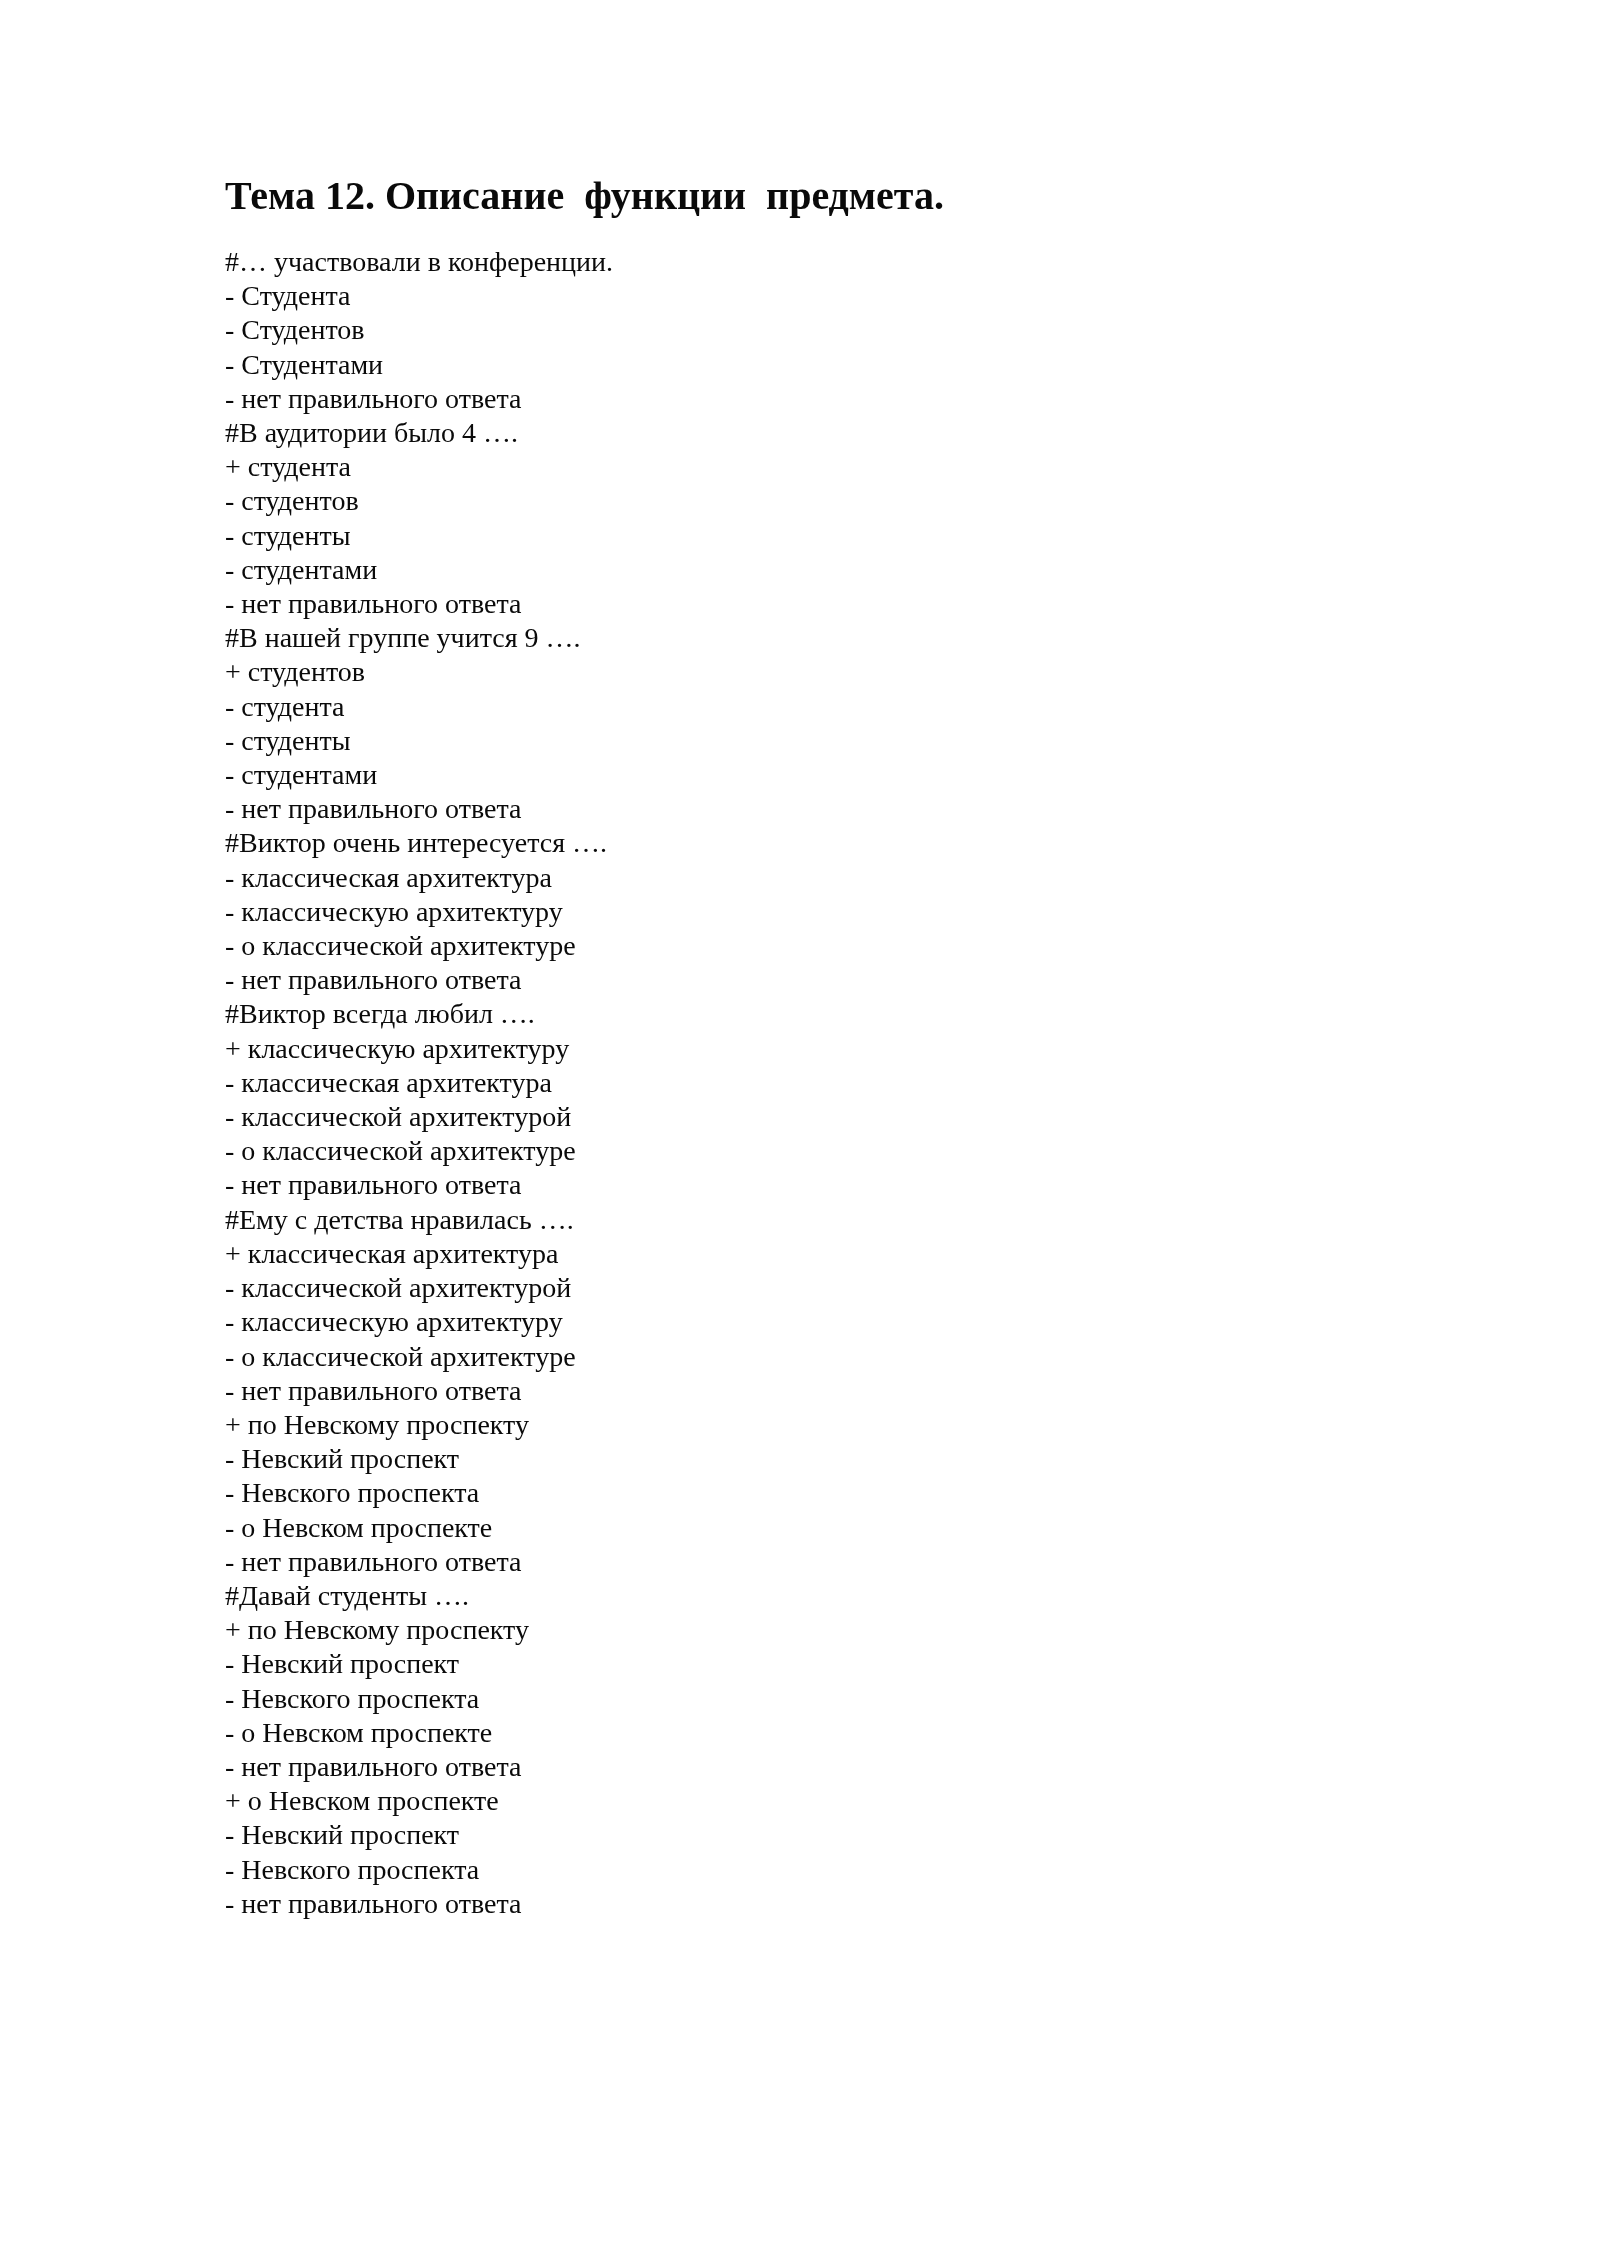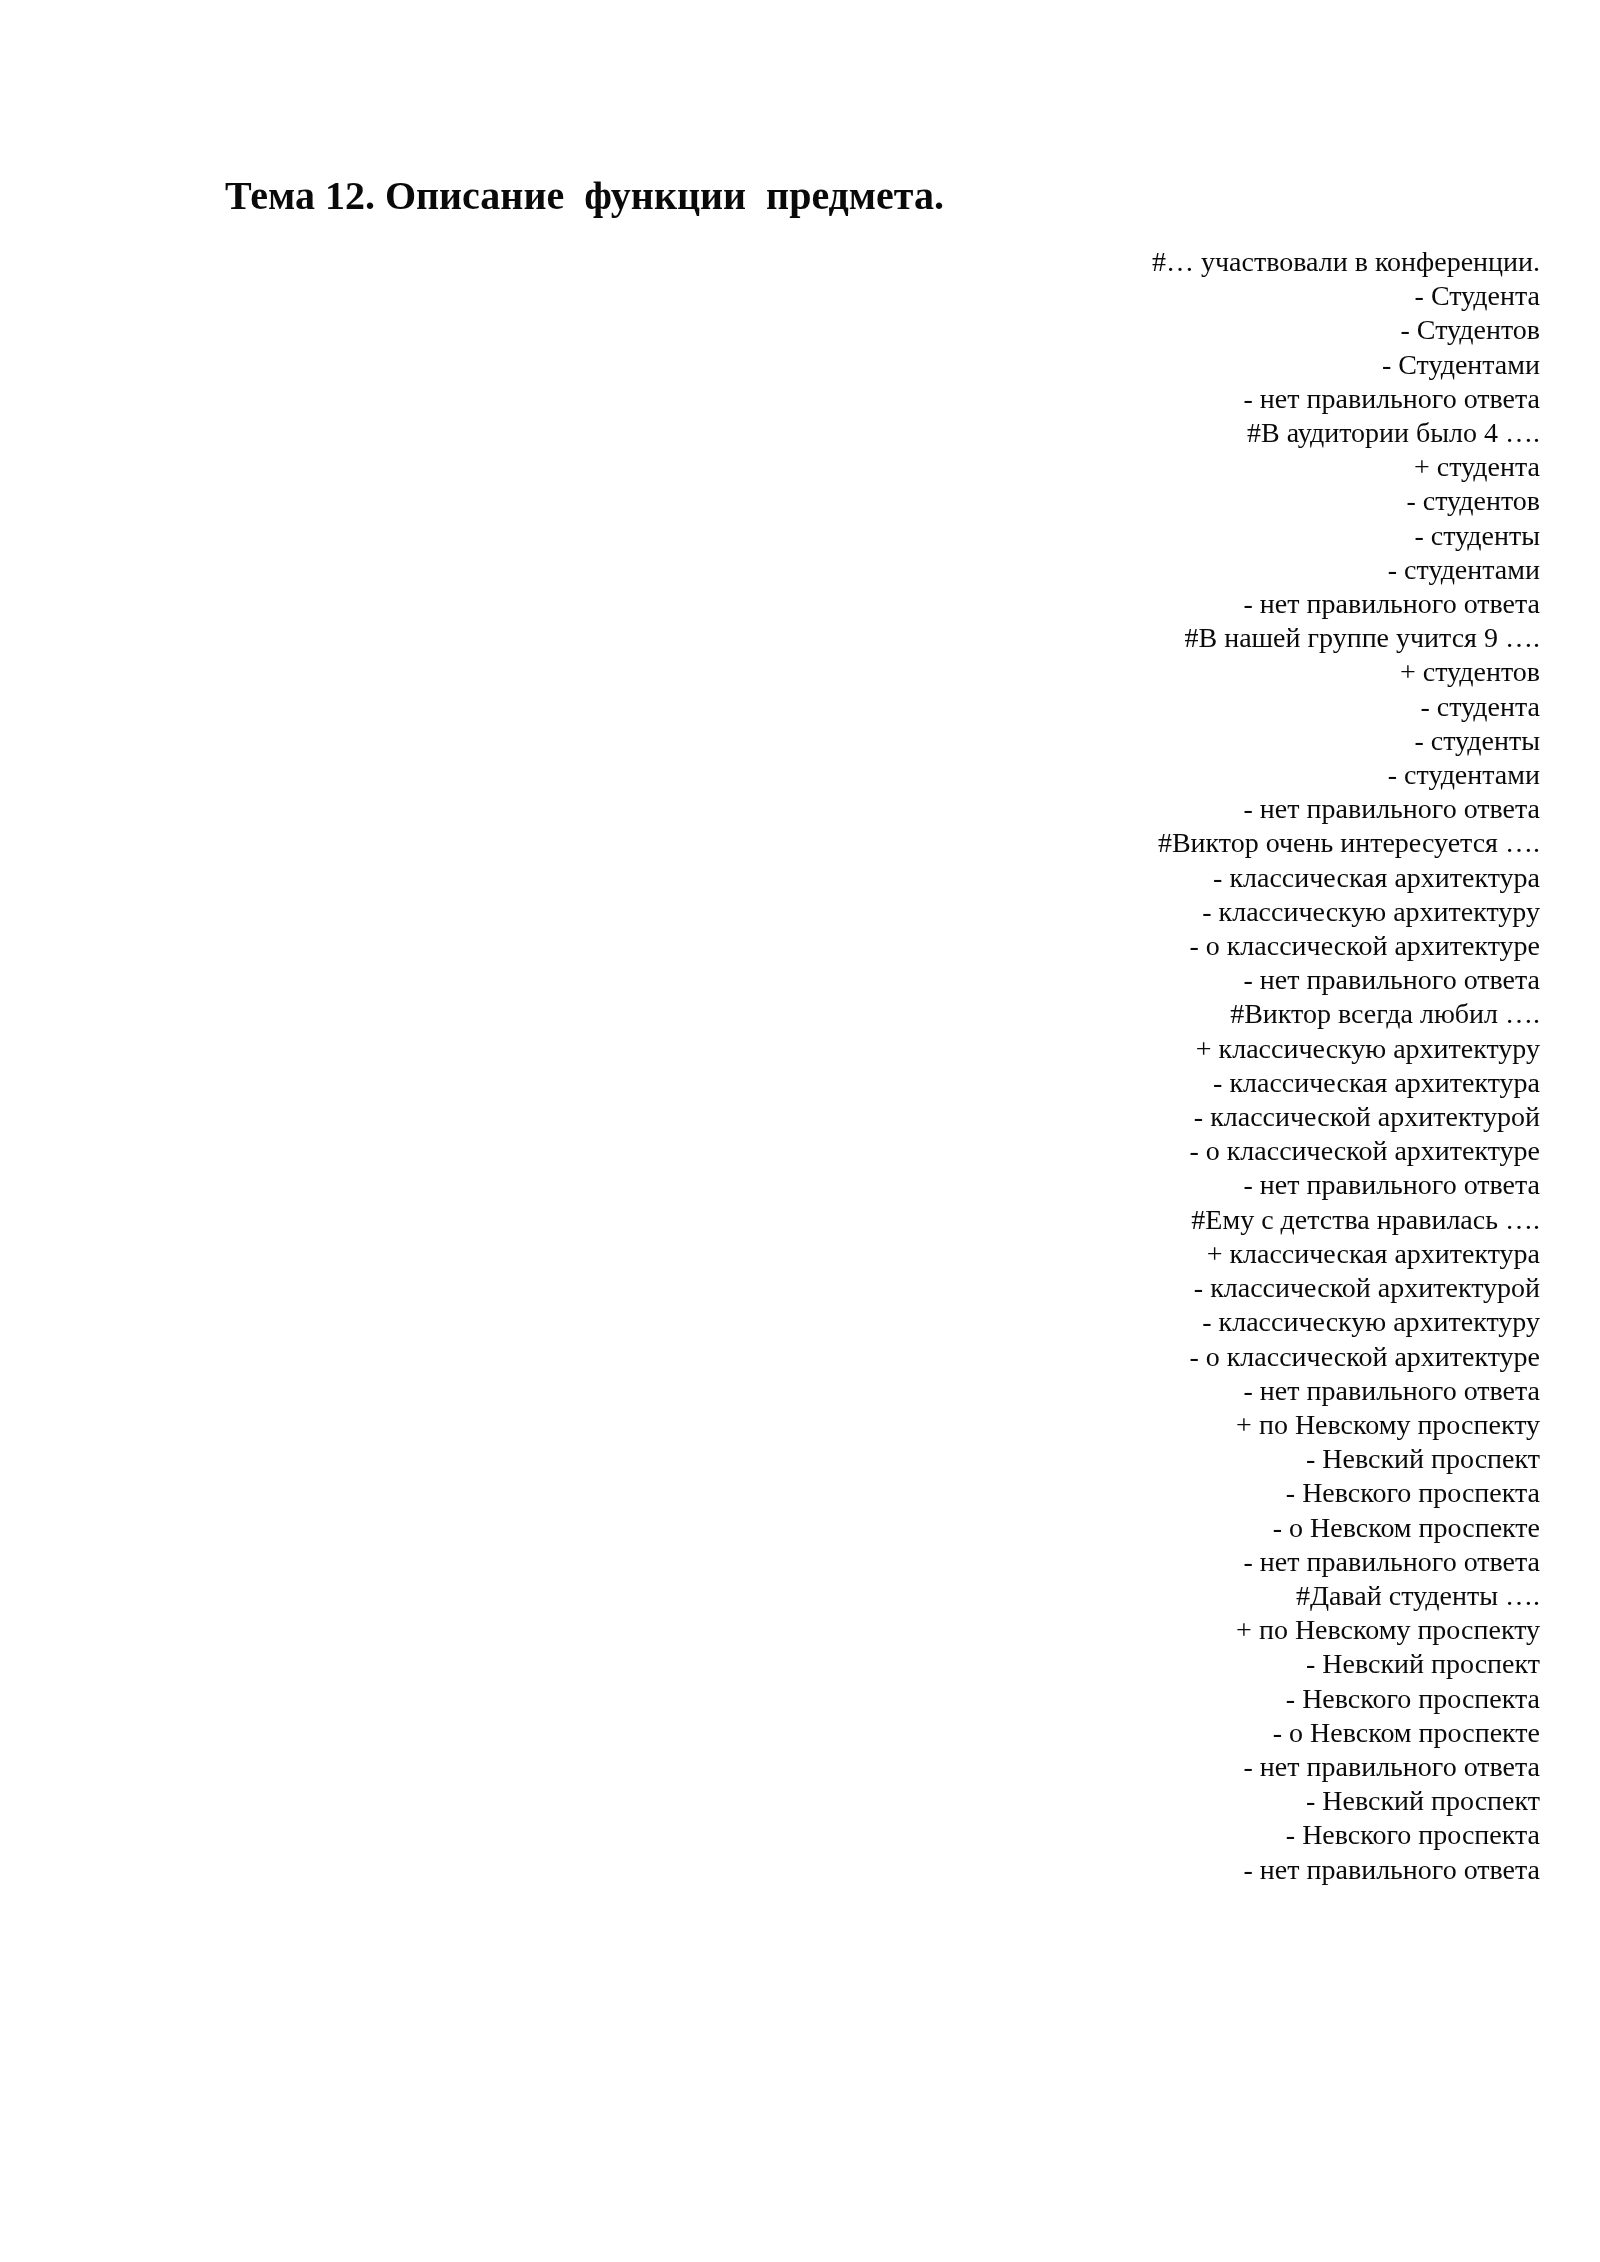--- a/index.html
+++ b/index.html
@@ -25,21 +25,20 @@
     margin: 0;
     font-size: 40px;
     font-weight: bold;
     line-height: 46px;
     white-space: pre-wrap;
   }
   .quiz {
     margin-top: 26px;
     font-size: 28px;
     line-height: 34.2px;
-    text-align: right;
   }
   .line {
     white-space: pre-wrap;
   }
 </style>
 </head>
 <body>
 
 <main class="page">
   <h1 class="title">Тема 12. Описание  функции  предмета.</h1>
@@ -82,17 +81,18 @@
       <div class="line option"><span>-</span> <span>Невский проспект</span></div>
       <div class="line option"><span>-</span> <span>Невского проспекта</span></div>
       <div class="line option"><span>-</span> <span>о Невском проспекте</span></div>
       <div class="line option"><span>-</span> <span>нет правильного ответа</span></div>
       <div class="line prompt">#Давай студенты ….</div>
       <div class="line option"><span>+</span> <span>по Невскому проспекту</span></div>
       <div class="line option"><span>-</span> <span>Невский проспект</span></div>
       <div class="line option"><span>-</span> <span>Невского проспекта</span></div>
       <div class="line option"><span>-</span> <span>о Невском проспекте</span></div>
       <div class="line option"><span>-</span> <span>нет правильного ответа</span></div>
+      <div class="line option"><span>+</span> <span>о Невском проспекте</span></div>
       <div class="line option"><span>-</span> <span>Невский проспект</span></div>
       <div class="line option"><span>-</span> <span>Невского проспекта</span></div>
       <div class="line option"><span>-</span> <span>нет правильного ответа</span></div>
     </section>
 </main>
 
 </body></html>

